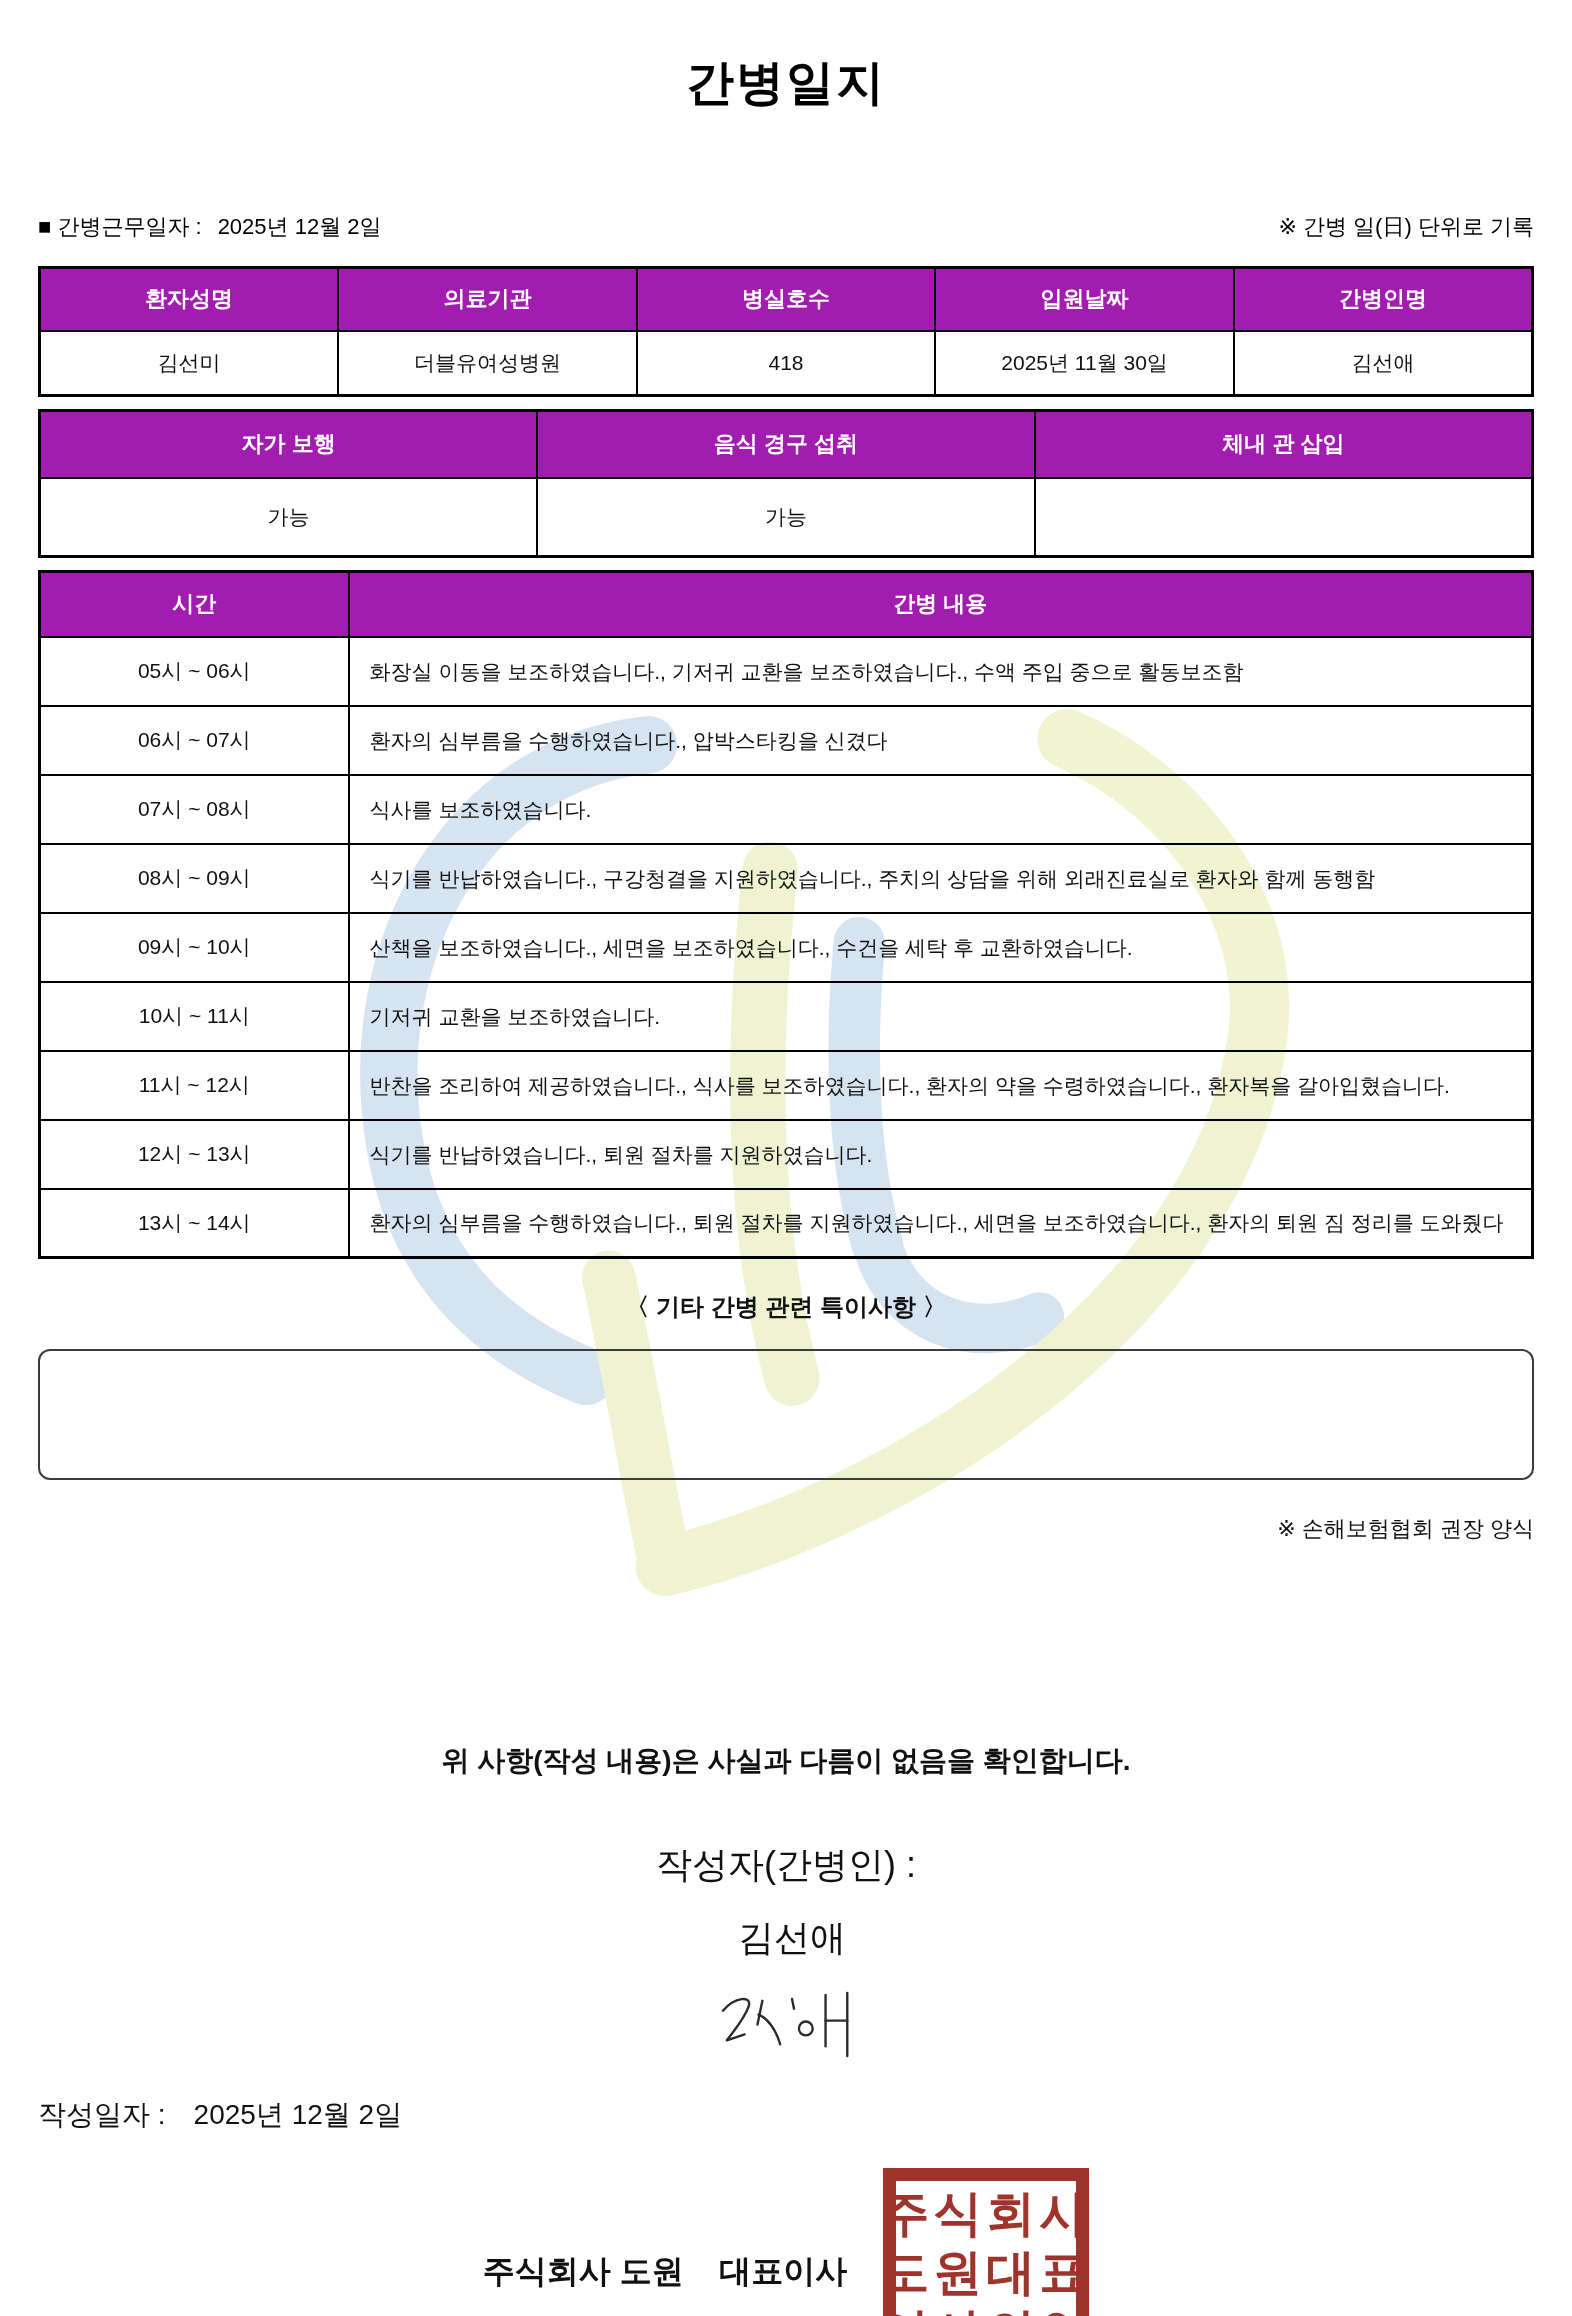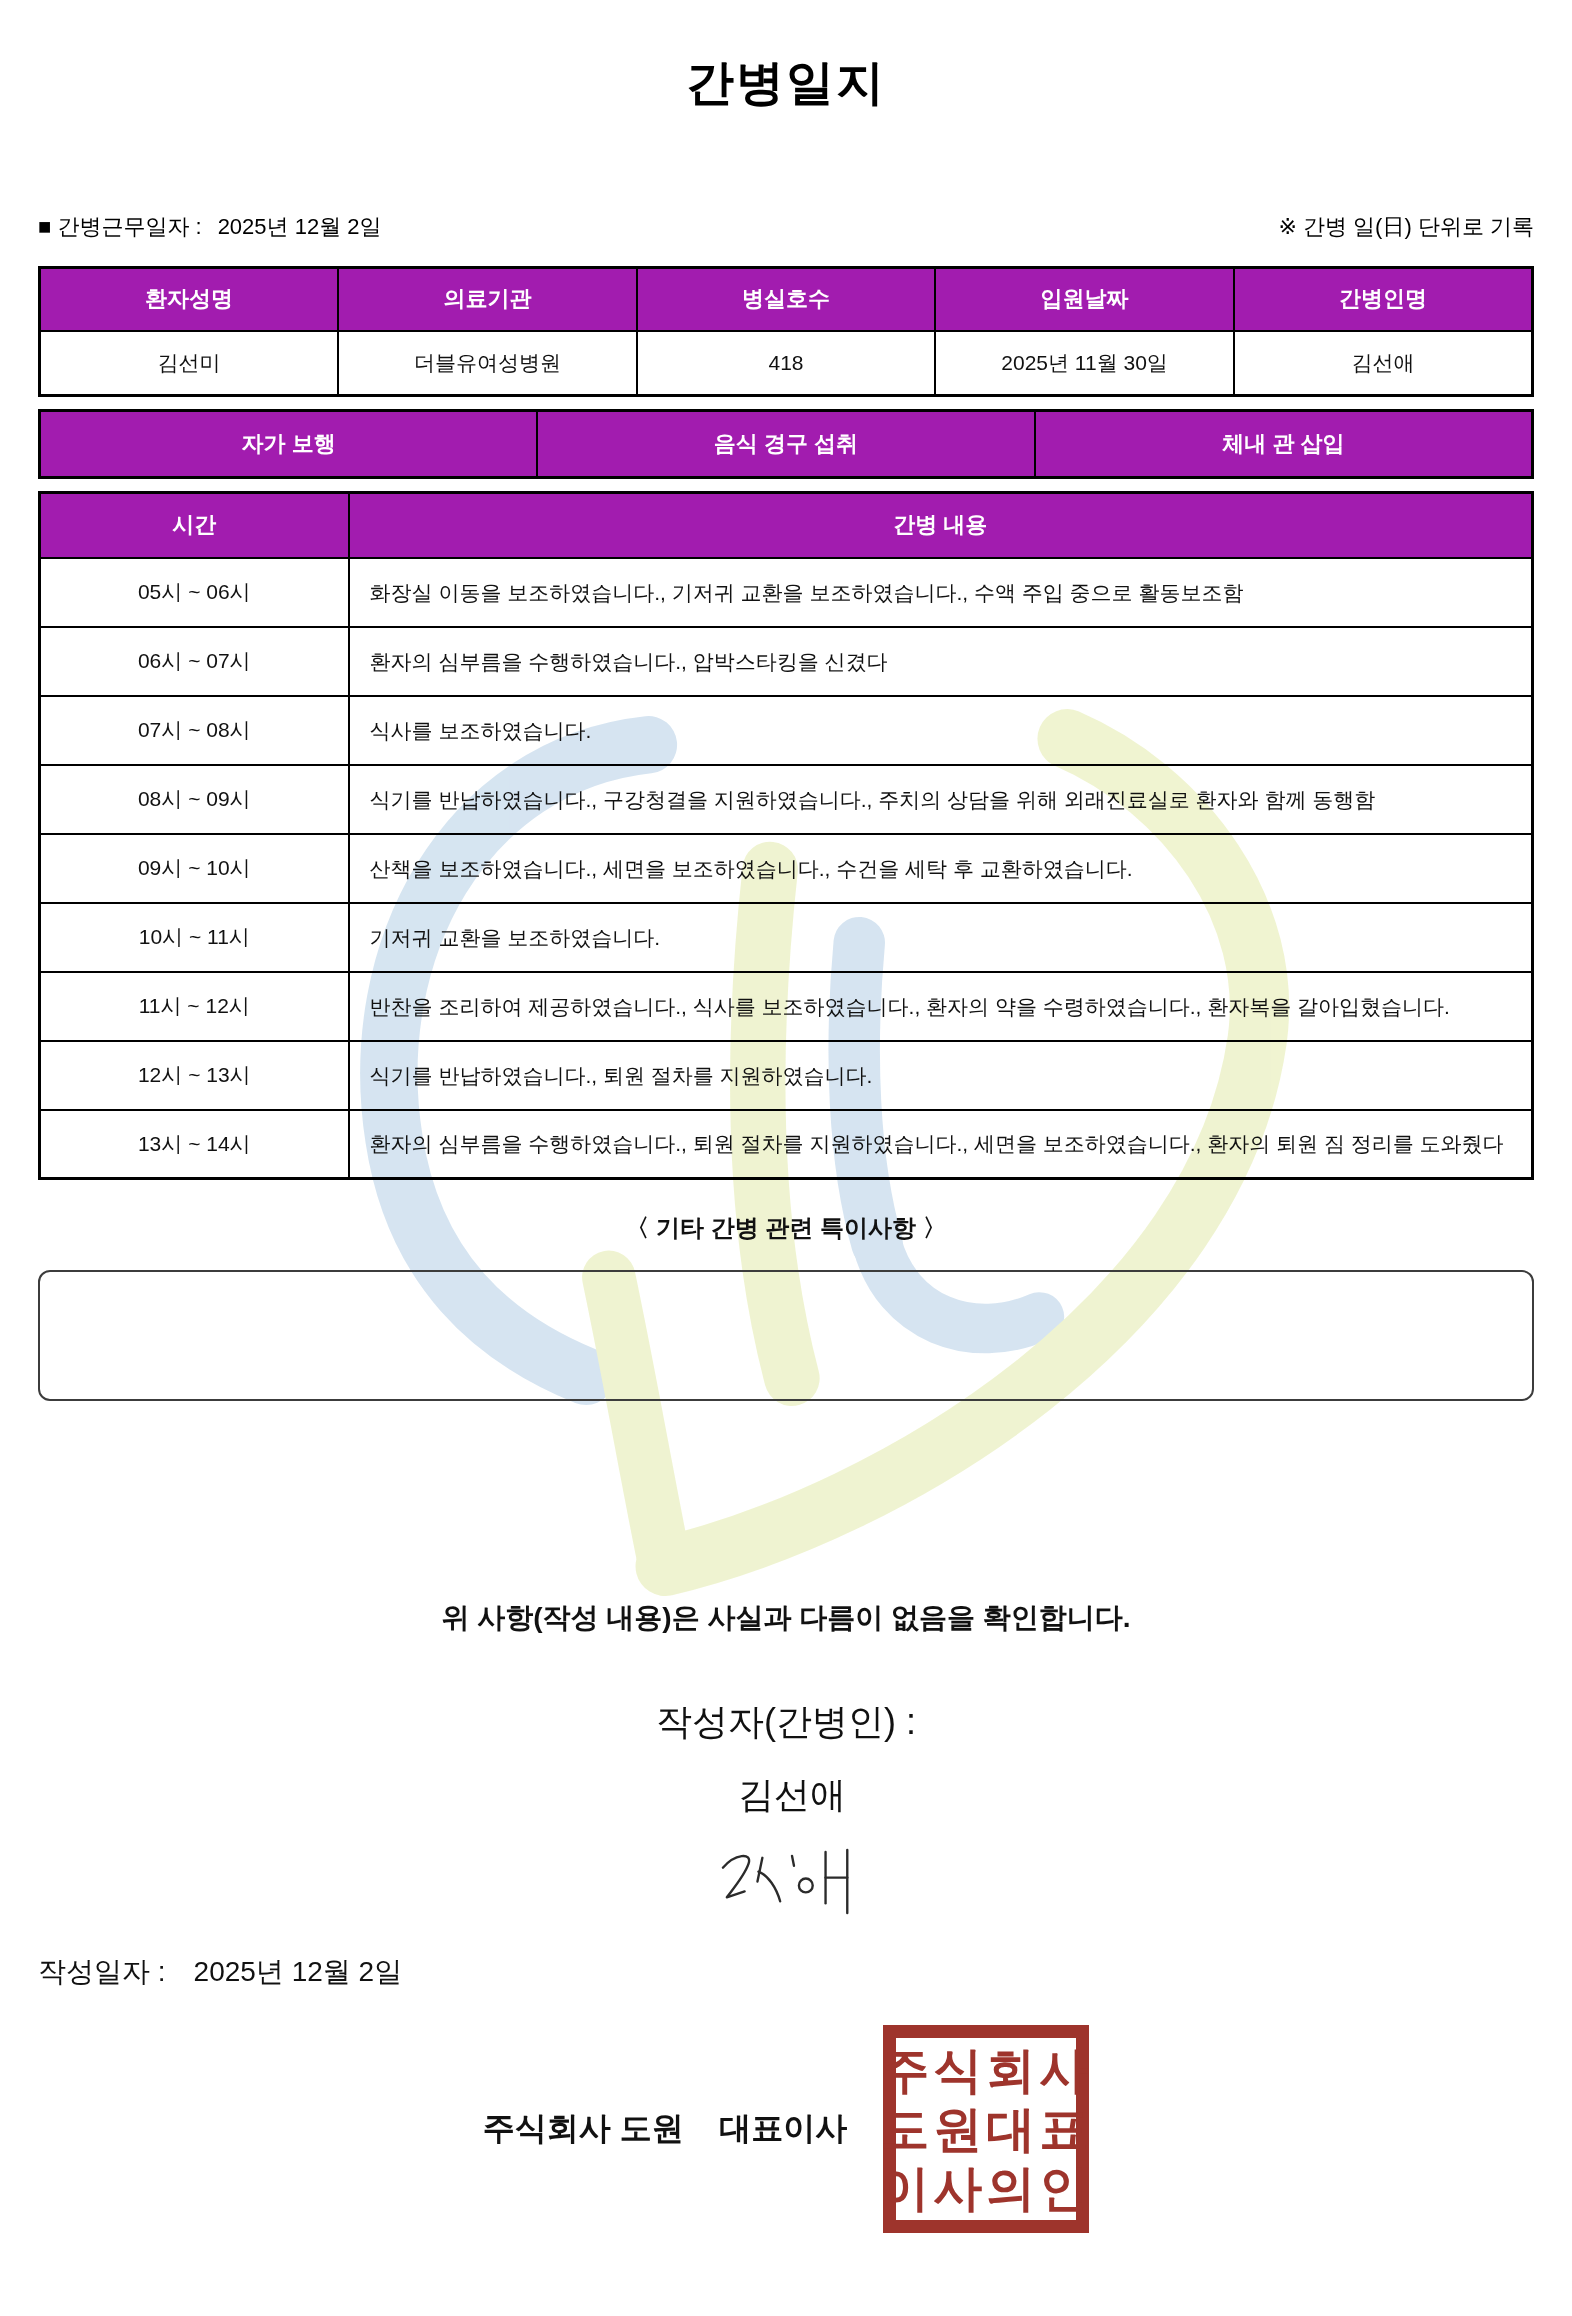--- a/index.html
+++ b/index.html
@@ -94,20 +94,25 @@
       </tbody>
     </table>
 
     <table class="tbl2">
       <tbody>
         <tr>
           <th>자가 보행</th>
           <th>음식 경구 섭취</th>
           <th>체내 관 삽입</th>
         </tr>
+        <tr>
+          <td>가능</td>
+          <td>가능</td>
+          <td></td>
+        </tr>
       </tbody>
     </table>
 
     <table class="tbl3">
       <tbody>
         <tr>
           <th style="width:20.7%">시간</th>
           <th>간병 내용</th>
         </tr>
         <tr>
@@ -144,20 +149,21 @@
         </tr>
         <tr>
           <td class="time-cell">13시 ~ 14시</td>
           <td class="content-cell">환자의 심부름을 수행하였습니다., 퇴원 절차를 지원하였습니다., 세면을 보조하였습니다., 환자의 퇴원 짐 정리를 도와줬다</td>
         </tr>
       </tbody>
     </table>
 
     <div class="notes-title">〈 기타 간병 관련 특이사항 〉</div>
     <div class="notes-box"></div>
+    <div class="form-note">※ 손해보험협회 권장 양식</div>
 
     <div class="confirm-line">위 사항(작성 내용)은 사실과 다름이 없음을 확인합니다.</div>
 
     <div class="writer-row">
       <span>작성자(간병인) :</span>
       <span class="writer-name">김선애</span>
       <svg class="signature" viewBox="0 0 150 78" xmlns="http://www.w3.org/2000/svg">
         <g fill="none" stroke="#2b2b2b" stroke-width="2.4" stroke-linecap="round" stroke-linejoin="round">
           <path d="M8 24 C20 10, 38 8, 34 20 C30 32, 18 46, 12 54 L30 48"></path>
           <path d="M48 14 L43 38"></path>

